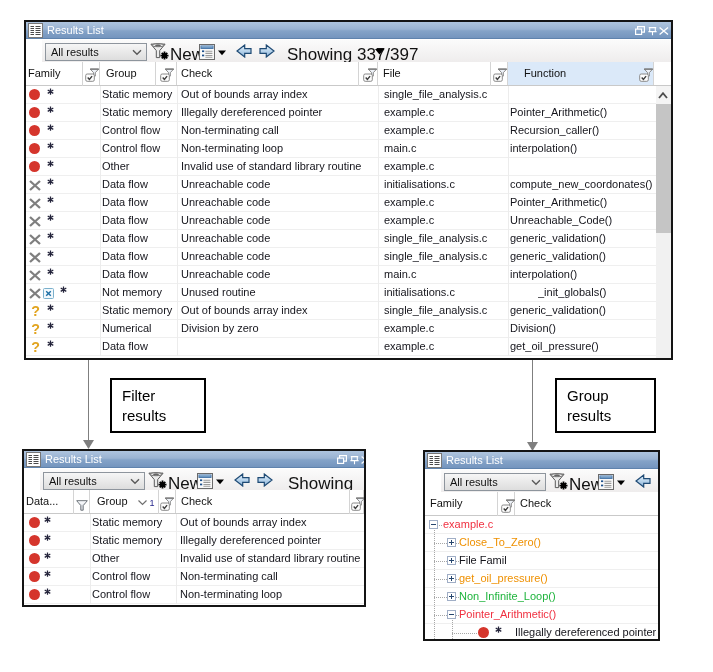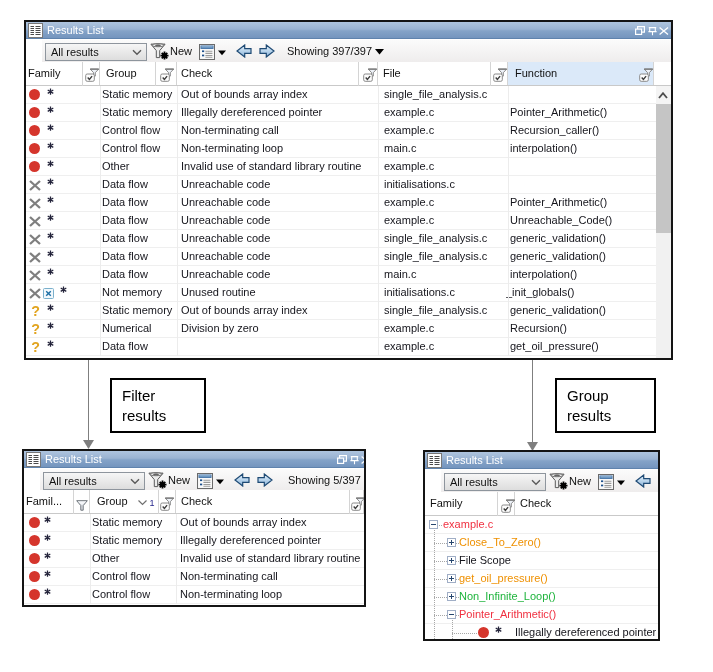--- a/index.html
+++ b/index.html
@@ -9,21 +9,21 @@
 .tbar{position:absolute;left:0;right:0;top:0;height:17px;
  background:linear-gradient(#aec4de,#9ab3d2 45%,#84a3c8 55%,#7495be);
  border-bottom:1px solid #5f83ad}
 .tbar .ttl{position:absolute;top:2px;color:#fff;font-size:11px}
 .toolbar{position:absolute;left:16px;right:0;background:linear-gradient(#fbfbfb,#eeecec);
  border-bottom:1px solid #d8d8d8}
 .combo{position:absolute;top:3px;height:18px;border:1px solid #8e959d;
  background:linear-gradient(#f6f6f6,#ddd);font-size:11px;color:#111;
  line-height:16px;padding-left:5px}
 .combo svg{position:absolute;right:4px;top:5px}
-.tool-txt{position:absolute;font-size:11px;color:#111;top:5px}
+.tool-txt{position:absolute;font-size:17px;color:#111;top:5px}
 .hdrrow{position:absolute;left:0;right:0;background:#fff;font-size:11px;color:#111;
  border-bottom:1px solid #c9c9c9}
 .hcell{position:absolute;top:0;bottom:0;border-right:1px solid #d4d4d4;
  padding-left:4px;white-space:nowrap;overflow:hidden;line-height:23px}
 .row{position:absolute;left:0;height:18px;font-size:11px;color:#15151c;white-space:nowrap}
 .rsep{position:absolute;left:0;height:1px;background:#efefef}
 .cell{position:absolute;top:0;height:18px;line-height:17px;overflow:hidden}
 .vline{position:absolute;width:1px;background:#ececec}
 .redc{position:absolute;width:11px;height:11px;border-radius:50%;background:#d5352c}
 .qm{position:absolute;font-size:15px;font-weight:700;color:#e2a41f;line-height:15px;transform:scaleX(0.95)}
@@ -101,31 +101,31 @@
       <svg class="abs" style="left:217px;top:4px" width="16" height="14" viewBox="0 0 16 14">
 <defs>
           <linearGradient id="g217r" x1="0" y1="0" x2="0" y2="1">
 <stop offset="0" stop-color="#e2eef9"></stop>
             <stop offset="0.5" stop-color="#b8d4ec"></stop>
             <stop offset="1" stop-color="#86aed5"></stop>
 </linearGradient>
         </defs>
 <path d="M1 4.7 L7.3 4.7 L7.3 1 L15 7 L7.3 13 L7.3 9.3 L1 9.3 Z" fill="url(#g217r)" stroke="#1e4a74" stroke-width="1.2"></path>
       </svg>
-      <div class="tool-txt" style="left:245px">Showing 397/397</div>
+      <div class="tool-txt" style="left:245px">Showing 337/397</div>
       <svg class="abs" style="left:333px;top:9px" width="9" height="6" viewBox="0 0 9 6">
 <path d="M0 0h9L4.5 5.5Z" fill="#000"></path>
       </svg>
     </div>
 <div class="hdrrow" style="top:40px;height:24px">
 <div class="hcell" style="left:0;width:74px;padding-left:2px">Family</div>
 <div class="hcell" style="left:74px;width:77px;padding-left:6px">Group</div>
 <div class="hcell" style="left:151px;width:201px;padding-left:4px">Check</div>
 <div class="hcell" style="left:352px;width:130px;padding-left:5px">File</div>
-<div class="hcell" style="left:482px;width:146px;padding-left:7px;background:#dbe9f9">Function</div>
+<div class="hcell" style="left:482px;width:146px;padding-left:16px;background:#dbe9f9">Function</div>
 <svg class="abs" style="left:59px;top:5px" width="14" height="15" viewBox="0 0 14 15">
 <path d="M5.3 2.1h8.3l-3.3 3.6v3.4h-1.7V5.7Z" fill="#eef2f8" stroke="#7d7d7d" stroke-width="0.9"></path>
 <path d="M5.1 2.1h8.7" stroke="#6f6f6f" stroke-width="1.1"></path>
 <rect x="0.7" y="7" width="8.6" height="7.3" rx="1.5" fill="#fdfdfd" stroke="#8a8a8a"></rect>
 <path d="M2.7 10.5l1.7 1.9 2.7-3.3" fill="none" stroke="#3d3d3d" stroke-width="1.4"></path>
 </svg>
 <svg class="abs" style="left:134px;top:5px" width="14" height="15" viewBox="0 0 14 15">
 <path d="M5.3 2.1h8.3l-3.3 3.6v3.4h-1.7V5.7Z" fill="#eef2f8" stroke="#7d7d7d" stroke-width="0.9"></path>
 <path d="M5.1 2.1h8.7" stroke="#6f6f6f" stroke-width="1.1"></path>
 <rect x="0.7" y="7" width="8.6" height="7.3" rx="1.5" fill="#fdfdfd" stroke="#8a8a8a"></rect>
@@ -210,20 +210,21 @@
 <div class="row" style="top:154px;width:630px">
 <svg class="abs" style="left:3px;top:4px" width="12" height="11" viewBox="0 0 12 11">
 <path d="M1 1l10 9M11 1l-10 9" stroke="#7f7f7f" stroke-width="2.3"></path>
       </svg>
 <svg class="abs" style="left:21px;top:2px" width="7" height="8" viewBox="0 0 7 8">
 <path d="M3.5 0.6v6.2M0.7 2.05l5.6 3.3M6.3 2.05L0.7 5.35" fill="none" stroke="#23233a" stroke-width="1.25"></path>
       </svg>
 <div class="cell" style="left:76px;width:75px">Data flow</div>
 <div class="cell" style="left:155px;width:198px">Unreachable code</div>
 <div class="cell" style="left:358px;width:124px">initialisations.c</div>
+<div class="cell" style="left:484px;width:144px">compute_new_coordonates()</div>
 </div>
 <div class="rsep" style="top:171px;width:630px"></div>
 <div class="row" style="top:172px;width:630px">
 <svg class="abs" style="left:3px;top:4px" width="12" height="11" viewBox="0 0 12 11">
 <path d="M1 1l10 9M11 1l-10 9" stroke="#7f7f7f" stroke-width="2.3"></path>
       </svg>
 <svg class="abs" style="left:21px;top:2px" width="7" height="8" viewBox="0 0 7 8">
 <path d="M3.5 0.6v6.2M0.7 2.05l5.6 3.3M6.3 2.05L0.7 5.35" fill="none" stroke="#23233a" stroke-width="1.25"></path>
       </svg>
 <div class="cell" style="left:76px;width:75px">Data flow</div>
@@ -291,21 +292,21 @@
 <svg class="abs" style="left:17px;top:4px" width="11" height="11" viewBox="0 0 11 11">
 <rect x="0.5" y="0.5" width="10" height="10" rx="1" fill="#f2f8fc" stroke="#7ab0cc"></rect>
 <path d="M3.2 3.2l4.6 4.6M7.8 3.2l-4.6 4.6" stroke="#1d6fa5" stroke-width="1.4"></path>
       </svg>
 <svg class="abs" style="left:34px;top:2px" width="7" height="8" viewBox="0 0 7 8">
 <path d="M3.5 0.6v6.2M0.7 2.05l5.6 3.3M6.3 2.05L0.7 5.35" fill="none" stroke="#23233a" stroke-width="1.25"></path>
       </svg>
 <div class="cell" style="left:76px;width:75px">Not memory</div>
 <div class="cell" style="left:155px;width:198px">Unused routine</div>
 <div class="cell" style="left:358px;width:124px">initialisations.c</div>
-<div class="cell" style="left:480px;width:144px">_init_globals()</div>
+<div class="cell" style="left:512px;width:144px">_init_globals()</div>
 </div>
 <div class="rsep" style="top:279px;width:630px"></div>
 <div class="row" style="top:280px;width:630px">
 <span class="qm" style="left:5px;top:1px">?</span>
 <svg class="abs" style="left:21px;top:2px" width="7" height="8" viewBox="0 0 7 8">
 <path d="M3.5 0.6v6.2M0.7 2.05l5.6 3.3M6.3 2.05L0.7 5.35" fill="none" stroke="#23233a" stroke-width="1.25"></path>
       </svg>
 <div class="cell" style="left:76px;width:75px">Static memory</div>
 <div class="cell" style="left:155px;width:198px">Out of bounds array index</div>
 <div class="cell" style="left:358px;width:124px">single_file_analysis.c</div>
@@ -313,21 +314,21 @@
 </div>
 <div class="rsep" style="top:297px;width:630px"></div>
 <div class="row" style="top:298px;width:630px">
 <span class="qm" style="left:5px;top:1px">?</span>
 <svg class="abs" style="left:21px;top:2px" width="7" height="8" viewBox="0 0 7 8">
 <path d="M3.5 0.6v6.2M0.7 2.05l5.6 3.3M6.3 2.05L0.7 5.35" fill="none" stroke="#23233a" stroke-width="1.25"></path>
       </svg>
 <div class="cell" style="left:76px;width:75px">Numerical</div>
 <div class="cell" style="left:155px;width:198px">Division by zero</div>
 <div class="cell" style="left:358px;width:124px">example.c</div>
-<div class="cell" style="left:484px;width:144px">Recursion()</div>
+<div class="cell" style="left:484px;width:144px">Division()</div>
 </div>
 <div class="rsep" style="top:315px;width:630px"></div>
 <div class="row" style="top:316px;width:630px">
 <span class="qm" style="left:5px;top:1px">?</span>
 <svg class="abs" style="left:21px;top:2px" width="7" height="8" viewBox="0 0 7 8">
 <path d="M3.5 0.6v6.2M0.7 2.05l5.6 3.3M6.3 2.05L0.7 5.35" fill="none" stroke="#23233a" stroke-width="1.25"></path>
       </svg>
 <div class="cell" style="left:76px;width:75px">Data flow</div>
 <div class="cell" style="left:358px;width:124px">example.c</div>
 <div class="cell" style="left:484px;width:144px">get_oil_pressure()</div>
@@ -429,21 +430,21 @@
 </linearGradient>
         </defs>
 <path d="M1 4.7 L7.3 4.7 L7.3 1 L15 7 L7.3 13 L7.3 9.3 L1 9.3 Z" fill="url(#g217r)" stroke="#1e4a74" stroke-width="1.2"></path>
       </svg>
       <div class="tool-txt" style="left:248px">Showing 5/397</div>
       <svg class="abs" style="left:325px;top:9px" width="9" height="6" viewBox="0 0 9 6">
 <path d="M0 0h9L4.5 5.5Z" fill="#000"></path>
       </svg>
     </div>
 <div class="hdrrow" style="top:39px;height:24px">
-<div class="hcell" style="left:0;width:66px;padding-left:2px">Famil...</div>
+<div class="hcell" style="left:0;width:66px;padding-left:2px">Data...</div>
 <div class="hcell" style="left:66px;width:86px;padding-left:7px">Group</div>
 <div class="hcell" style="left:152px;width:188px;padding-left:5px">Check</div>
 <svg class="abs" style="left:52px;top:10px" width="12" height="11" viewBox="0 0 12 11">
 <path d="M0.7 0.7h10.6L7.2 5.6v4.6H4.8V5.6Z" fill="#dfe3e8" stroke="#6e747b" stroke-width="1"></path>
 <path d="M1.8 1.5h8.4L6.6 4.4H5.4Z" fill="#f4f6f9"></path>
 </svg>
 <svg class="abs" style="left:113px;top:7px" width="18" height="12" viewBox="0 0 18 12">
 <path d="M1.5 3.5l4 4 4-4" fill="none" stroke="#707070" stroke-width="1.2"></path>
 <text x="12.5" y="8.5" font-size="9" fill="#26268c" font-family="Liberation Sans">1</text>
       </svg>
@@ -597,21 +598,21 @@
         <path d="M2 4.5h5M4.5 2v5" stroke="#26466e" stroke-width="1"></path>
       </svg>
 <div class="cell" style="left:34px;color:#ef9000">Close_To_Zero()</div>
 </div>
 <div class="rsep" style="top:99px;width:233px"></div>
 <div class="row" style="top:100px;width:233px">
 <svg class="abs" style="left:22px;top:4px" width="9" height="9" viewBox="0 0 9 9">
 <rect x="0.5" y="0.5" width="8" height="8" fill="#fff" stroke="#a0aec6"></rect>
         <path d="M2 4.5h5M4.5 2v5" stroke="#26466e" stroke-width="1"></path>
       </svg>
-<div class="cell" style="left:34px;color:#15151c">File Scope</div>
+<div class="cell" style="left:34px;color:#15151c">File Famil</div>
 </div>
 <div class="rsep" style="top:117px;width:233px"></div>
 <div class="row" style="top:118px;width:233px">
 <svg class="abs" style="left:22px;top:4px" width="9" height="9" viewBox="0 0 9 9">
 <rect x="0.5" y="0.5" width="8" height="8" fill="#fff" stroke="#a0aec6"></rect>
         <path d="M2 4.5h5M4.5 2v5" stroke="#26466e" stroke-width="1"></path>
       </svg>
 <div class="cell" style="left:34px;color:#ef9000">get_oil_pressure()</div>
 </div>
 <div class="rsep" style="top:135px;width:233px"></div>

